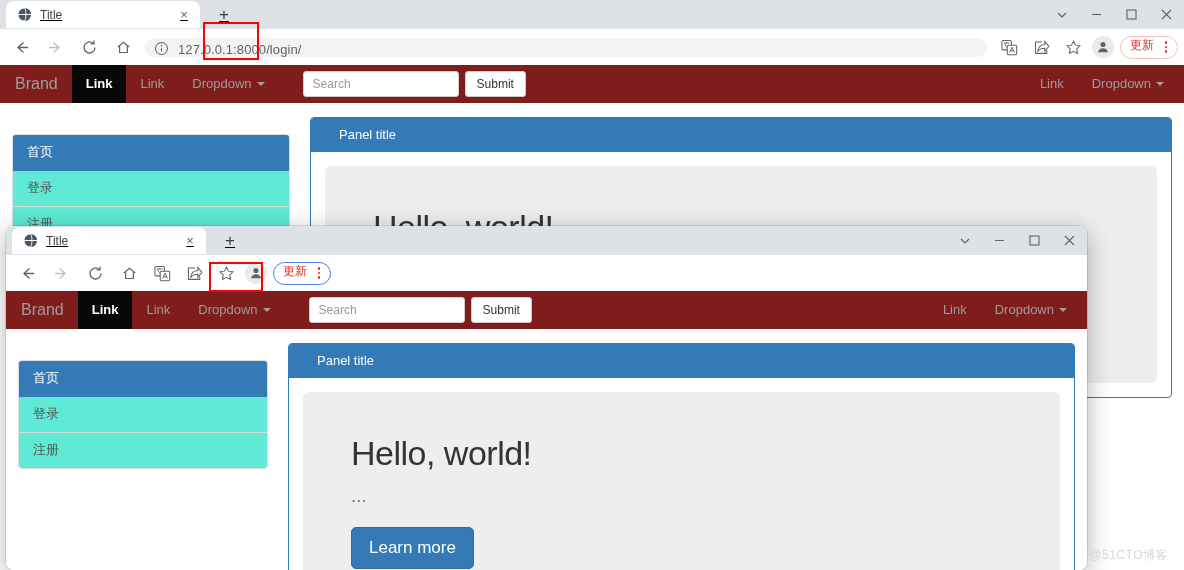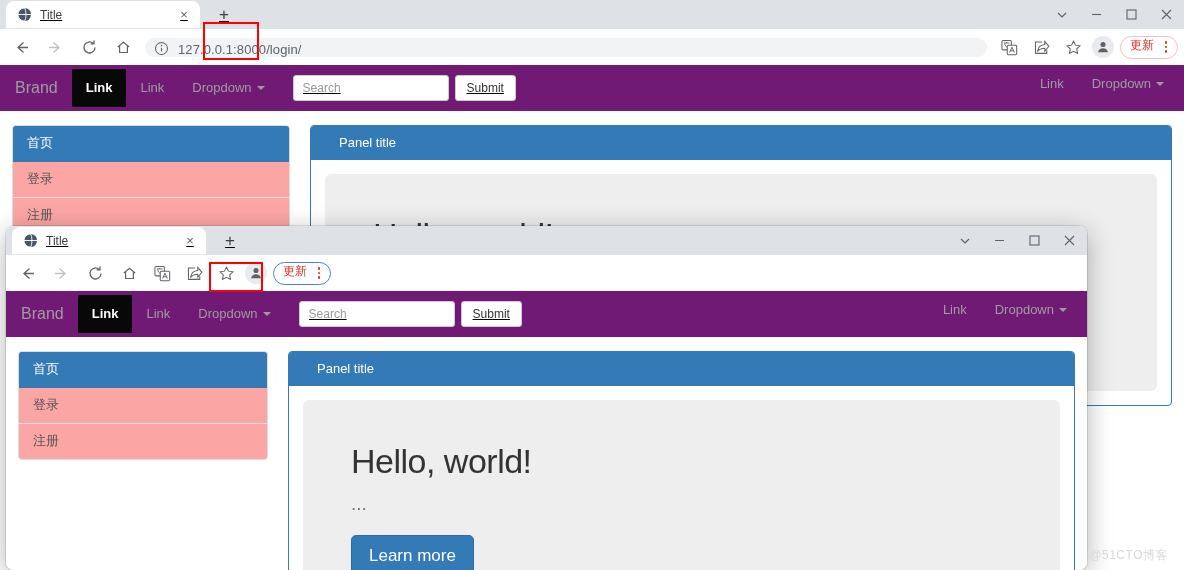--- a/index.html
+++ b/index.html
@@ -169,22 +169,22 @@
     position: absolute;
     border: 2px solid #ff0000;
     pointer-events: none;
     z-index: 40;
     background: transparent;
   }
 
   
   .page { background: #ffffff; overflow: hidden; position: relative; }
   .navbar {
-    background: #701a75;
-    height: 46px;
+    background: #7f1d1d;
+    height: 38px;
     display: flex;
     align-items: center;
     padding: 0 0 0 12px;
     position: relative;
   }
   .nb-brand {
     color: #9d9d9d;
     font-size: 16px;
     padding: 0 14px 0 3px;
     line-height: 38px;
@@ -201,21 +201,21 @@
   }
   .nb-item.active { color: #ffffff; background: #080808; font-weight: bold; }
   .caret {
     display: inline-block;
     width: 0; height: 0;
     margin-left: 5px;
     border-left: 4px solid transparent;
     border-right: 4px solid transparent;
     border-top: 4px solid #9d9d9d;
   }
-  .nb-form { display: flex; align-items: flex-end; gap: 6px; margin-left: 14px; text-decoration: underline; }
+  .nb-form { display: flex; align-items: flex-end; gap: 6px; margin-left: 24px; }
   .nb-search {
     width: 156px; height: 26px;
     background: #ffffff;
     border: 1px solid #cccccc;
     border-radius: 3px;
     font-size: 12px;
     color: #555;
     padding: 0 9px;
     font-family: "Liberation Sans", sans-serif;
     outline: none;
@@ -231,22 +231,23 @@
     padding: 0 11px;
     font-family: "Liberation Sans", sans-serif;
   }
   .nb-right { position: absolute; right: 6px; top: 0; display: flex; align-items: center; height: 38px; }
 
   .container { display: flex; padding: 14px 12px 0 12px; gap: 20px; align-items: flex-start; }
   .listgroup {
     border: 1px solid #dddddd;
     border-radius: 4px;
     overflow: hidden;
-    background: #fca5a5;
+    background: #5eead4;
     flex: 0 0 auto;
+    margin-top: 17px;
   }
   .lg-item {
     padding: 9px 14px;
     font-size: 13px;
     color: #555555;
     border-bottom: 1px solid #dddddd;
     line-height: 1.3;
   }
   .lg-item:last-child { border-bottom: none; }
   .lg-item.active { background: #337ab7; border-color: #337ab7; color: #ffffff; }

